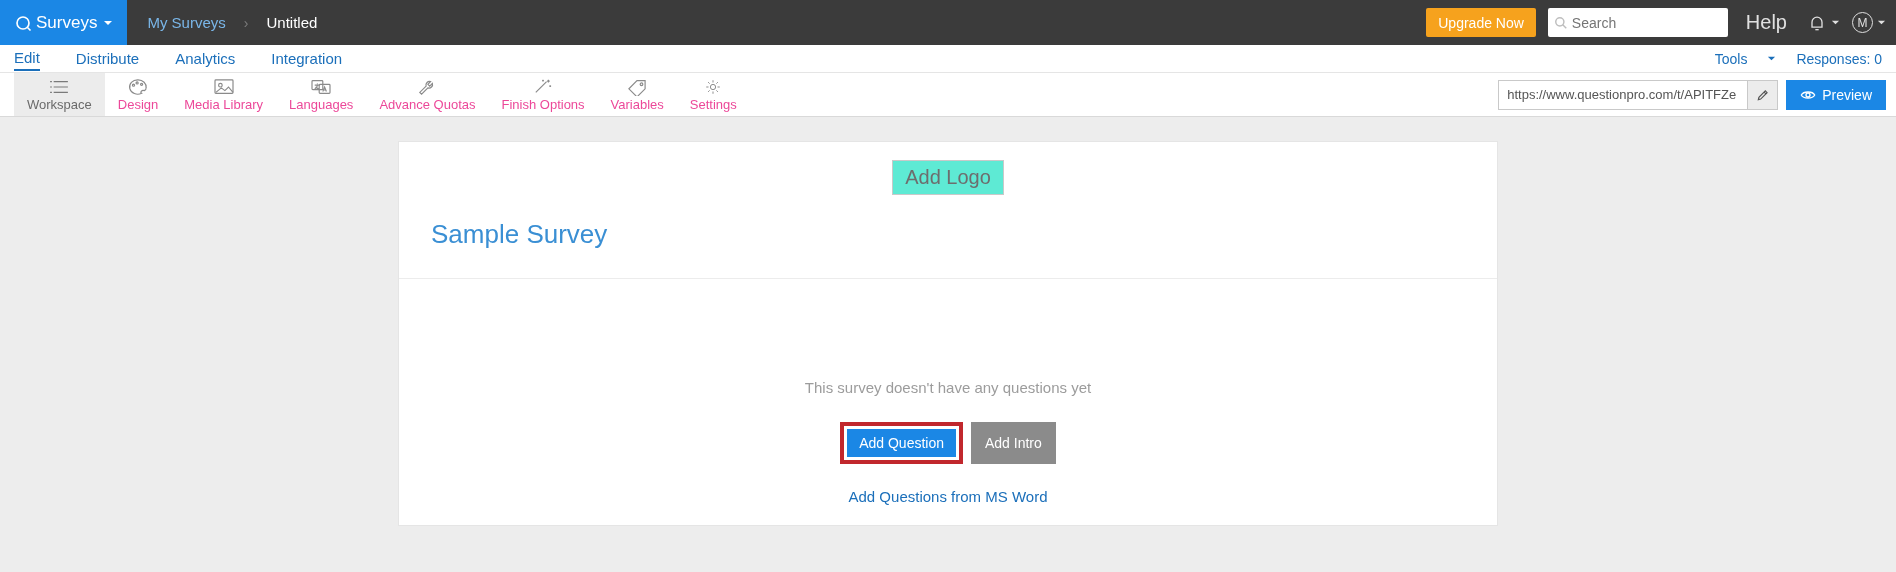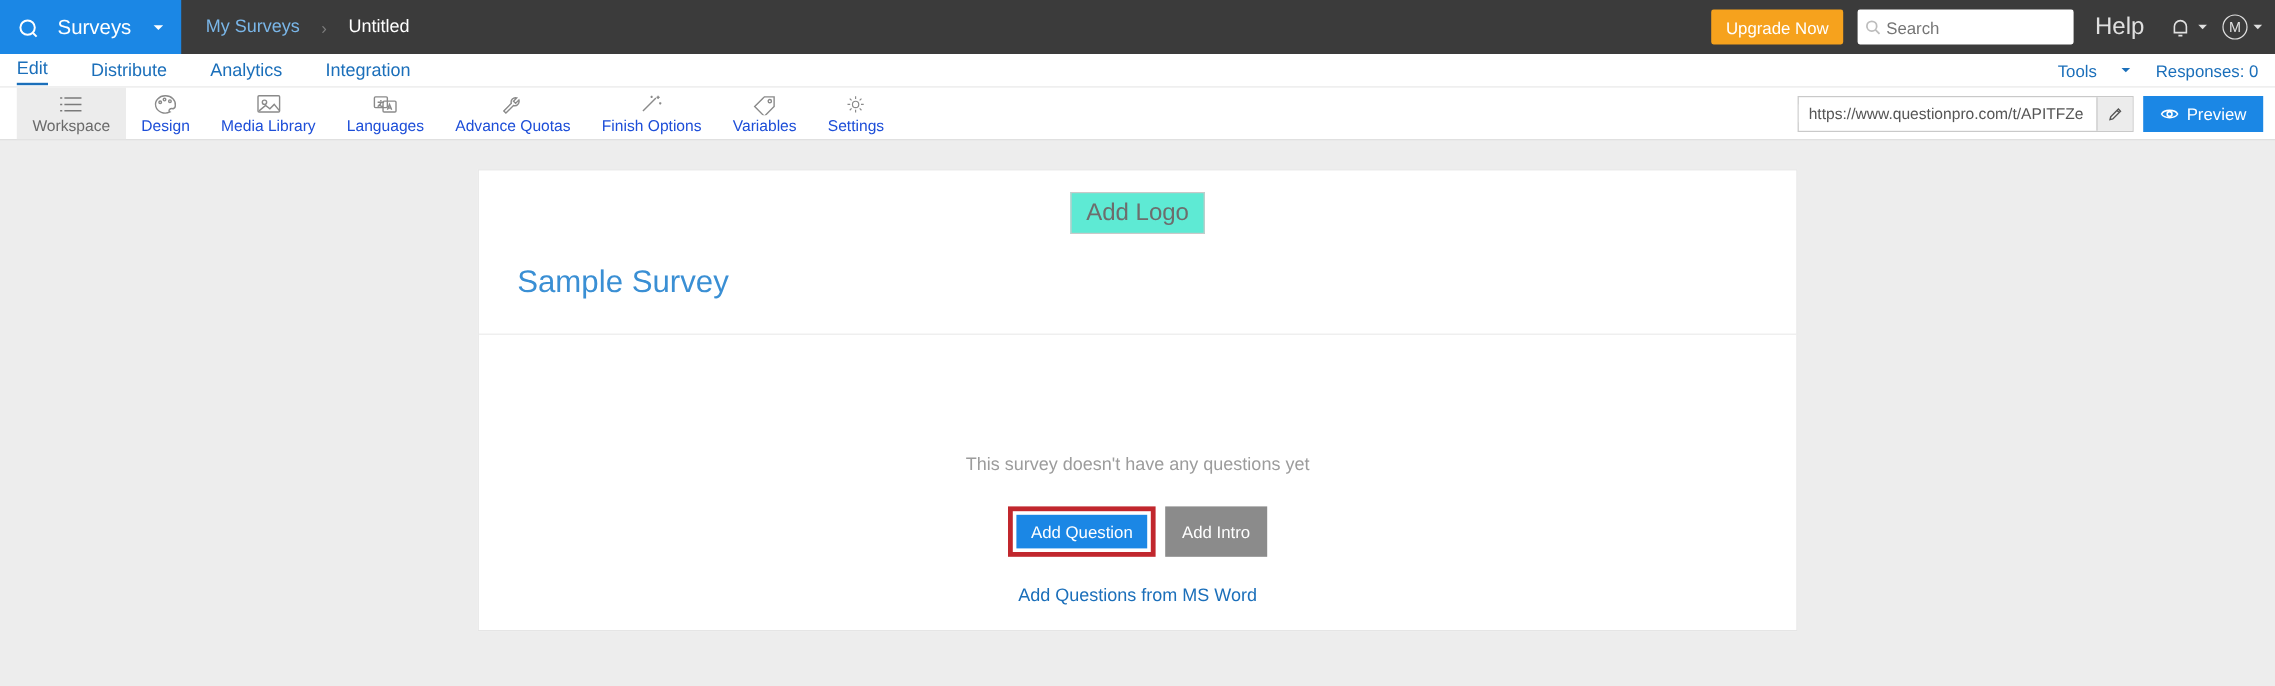--- a/index.html
+++ b/index.html
@@ -1,20 +1,20 @@
 <!DOCTYPE html>
 <html><head>
 <meta charset="utf-8">
 <style>
   * { box-sizing: border-box; margin: 0; padding: 0; font-family: "Segoe UI", Arial, sans-serif; }
   body { background: #ededed; width: 1896px; }
 
   
   .topbar { display: flex; align-items: stretch; background: #3b3b3b; height: 45px; color: #fff; }
-  .brand-block { background: #1b87e5; display: flex; align-items: center; padding: 13px 14px; gap: 16px; height: 100%; }
+  .brand-block { background: #1b87e5; display: flex; align-items: center; padding: 13px 14px; gap: 4px; height: 100%; }
   .brand-logo { width: 18px; height: 18px; display:inline-flex; justify-content:center; align-items:center;}
   .brand-text { font-size: 17px; color: #fff; }
   .brand-caret { margin-left: 2px; }
   .breadcrumb { display: flex; align-items: center; padding-left: 20px; gap: 18px; font-size: 15px; }
   .bc-link { color: #7ab6e8; }
   .bc-sep { color: #7d7d7d; font-size: 14px;}
   .bc-current { color: #ffffff; }
   .topbar-spacer { flex: 1; }
   .upgrade-btn { background: #f6a21d; color: #fff; padding: 5px 12px; font-size: 14px; border-radius: 2px; margin: 8px 6px; border:none; cursor:pointer;}
   .search-box { background: #fff; border-radius: 2px; margin: 8px 6px; display: flex; align-items: center; padding: 3px 6px; width: 180px; }
@@ -28,21 +28,21 @@
   
   .tab-row { background:#fff; display:flex; align-items:center; height:28px; border-bottom:1px solid #e5e5e5; padding:0 14px;}
   .tab-row .tab { color:#1b6fba; font-size:15px; margin-right:36px; padding:3px 0; cursor:pointer;}
   .tab-row .tab.active { border-bottom:2px solid #1b6fba; font-weight:500;}
   .tab-row-spacer { flex:1;}
   .tools-link { color:#1b6fba; font-size:14px; margin-right:20px; display:flex; align-items:center; gap:20px;}
   .responses { color:#1b6fba; font-size:14px;}
 
   
   .tool-row { background:#fff; display:flex; align-items:center; height:44px; border-bottom:1px solid #d9d9d9; padding-left:14px;}
-  .tool-item { display:flex; flex-direction:column; align-items:center; justify-content:center; color:#1d4ed8; font-size:13px; padding:0 13px; height:100%; cursor:pointer; gap:1px;}
+  .tool-item { display:flex; flex-direction:column; align-items:center; justify-content:center; color:#ec4899; font-size:13px; padding:0 13px; height:100%; cursor:pointer; gap:1px;}
   .tool-item .ticon { height:18px; display:flex; align-items:center; justify-content:center;}
   .tool-item.active { background:#ececec; color:#6a6a6a;}
   .tool-row-spacer { flex:1;}
   .url-box { display:flex; align-items:center; border:1px solid #c9c9c9; height:30px; width:280px; margin-right:8px;}
   .url-box input { border:none; outline:none; font-size:13px; color:#555; padding:0 8px; flex:1; min-width:0;}
   .url-pencil { width:30px; height:100%; background:#ececec; display:flex; align-items:center; justify-content:center; border-left:1px solid #c9c9c9;}
   .preview-btn { background:#1b87e5; color:#fff; border:none; height:30px; padding:0 14px; margin-right:10px; font-size:14px; display:flex; align-items:center; gap:6px; cursor:pointer;}
 
   
   .canvas-wrap { display:flex; justify-content:center; padding:24px 0 60px;}

